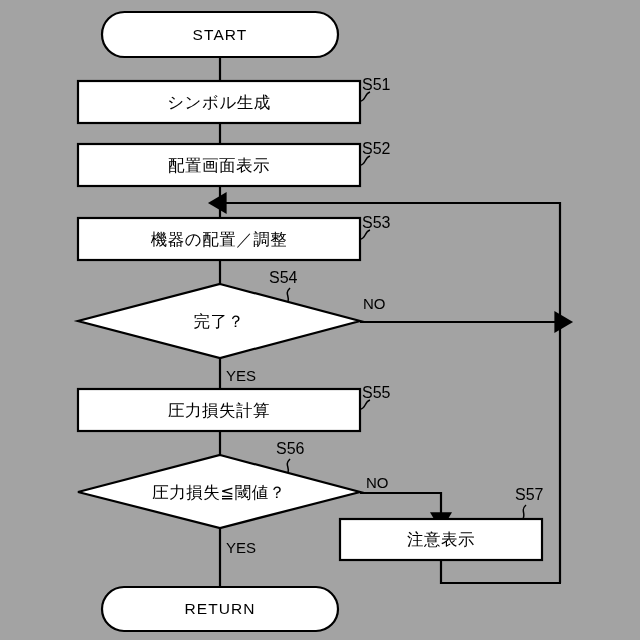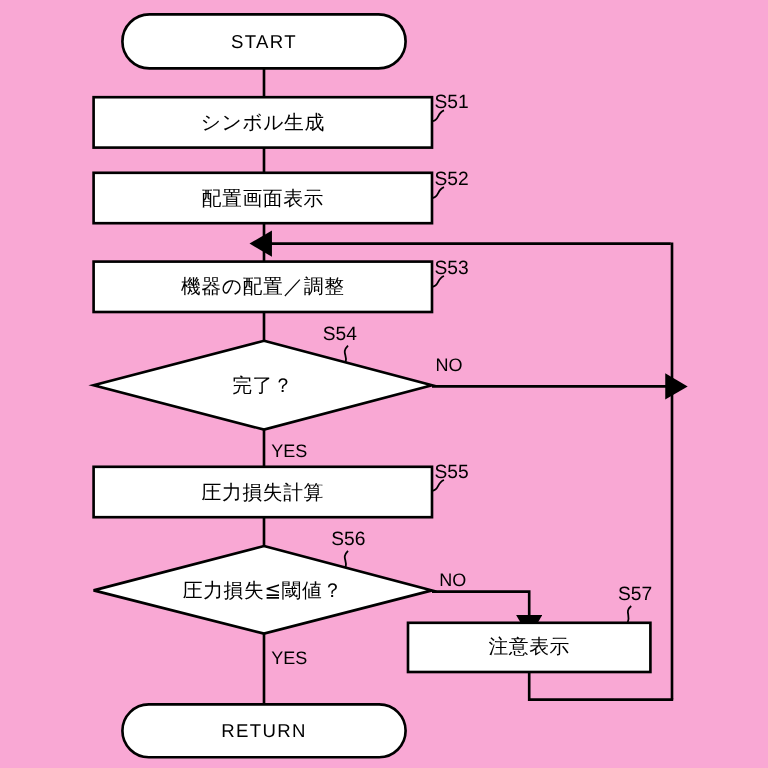--- a/index.html
+++ b/index.html
@@ -8,21 +8,21 @@
     padding: 0;
     background: #ffffff;
   }
   body {
     font-family: "Liberation Sans", "DejaVu Sans", sans-serif;
   }
   #diagram-root {
     position: relative;
     width: 640px;
     height: 640px;
-    background: #f9a8d4;
+    background: #a3a3a3;
     overflow: hidden;
   }
   #flow-svg {
     position: absolute;
     left: 0;
     top: 0;
     width: 640px;
     height: 640px;
   }
   .node-shape {

